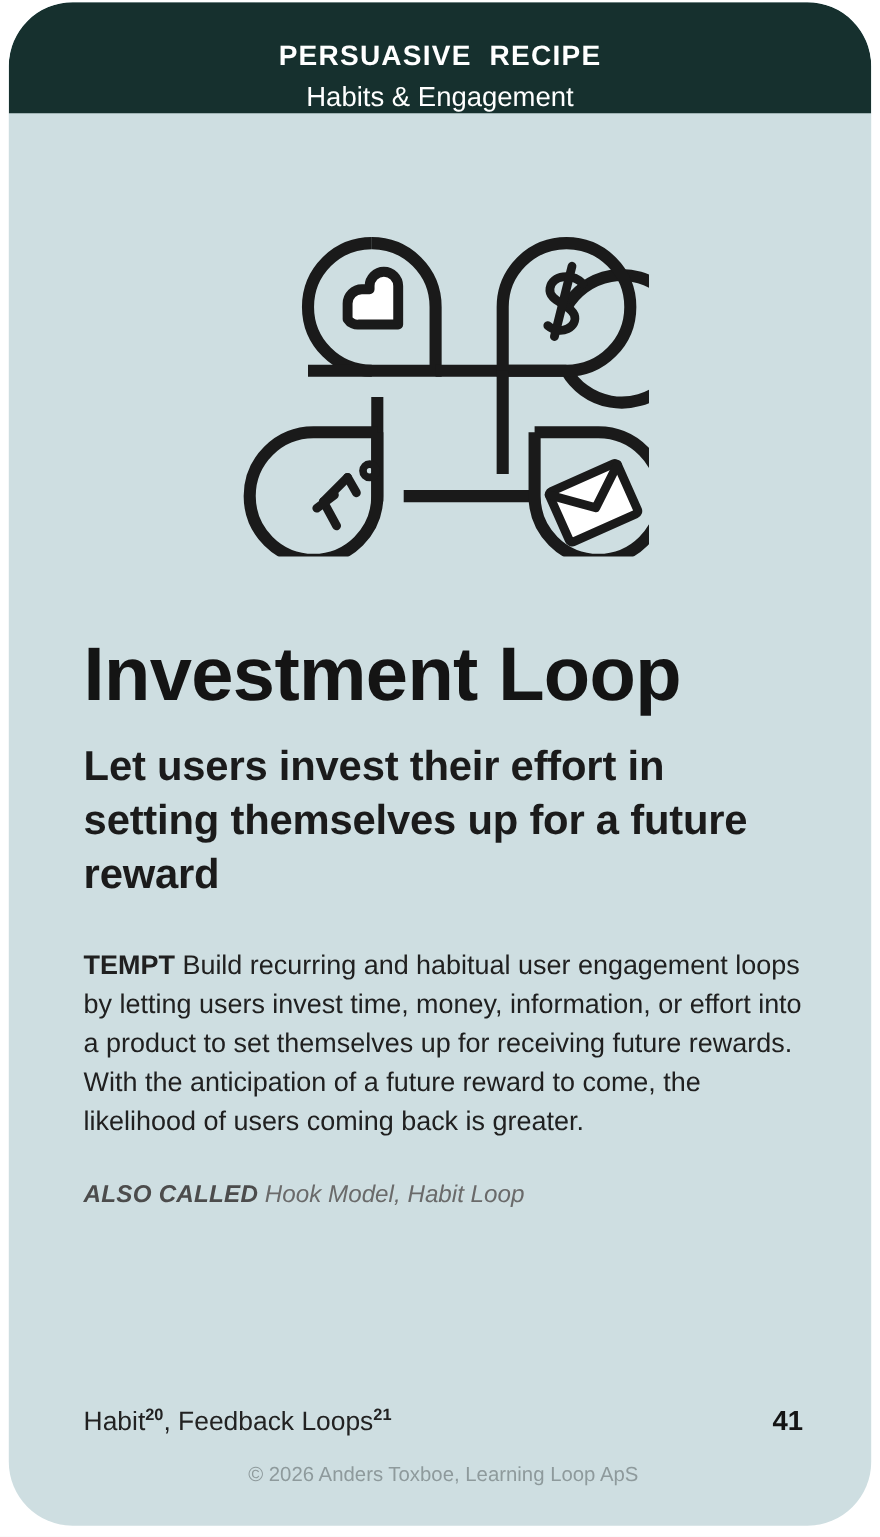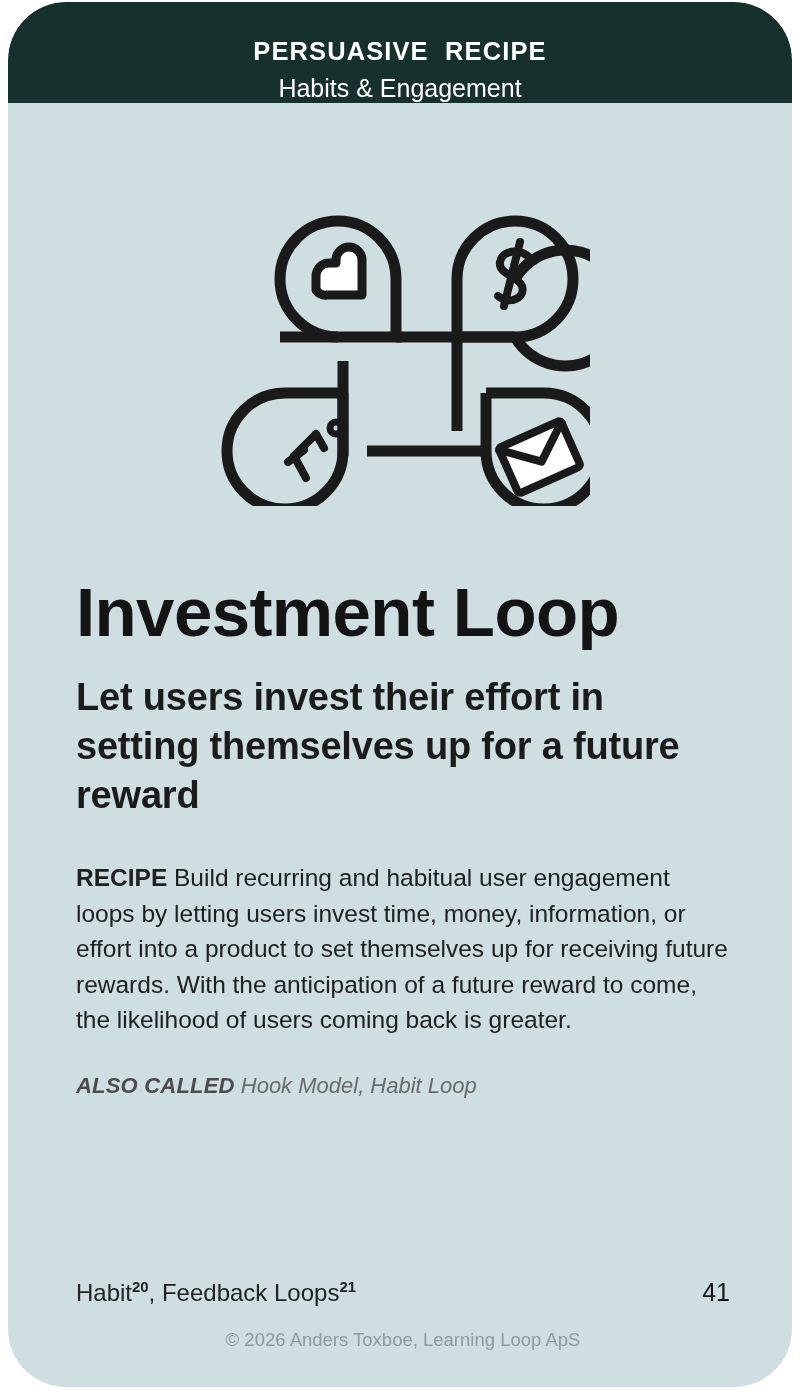--- a/index.html
+++ b/index.html
@@ -159,21 +159,21 @@
     color: #222222;
   }
   .refs-text sup {
     font-size: 0.62em;
     font-weight: bold;
     vertical-align: super;
     line-height: 0;
   }
   .page-number {
     font-size: 25px;
-    font-weight: normal;
+    font-weight: bold;
     color: #141414;
   }
   .copyright {
     margin-top: 22px;
     text-align: center;
     font-size: 18.5px;
     color: #8e9a9c;
   }
 </style>
 </head>
@@ -243,21 +243,21 @@
           <rect x="14" y="14" width="68" height="50" rx="3" fill="#ffffff" stroke="#1a1a1a" stroke-width="8" stroke-linejoin="round"></rect>
           <path d="M 14 16 L 48 44 L 82 16" fill="none" stroke="#1a1a1a" stroke-width="8" stroke-linecap="round" stroke-linejoin="round"></path>
         </g>
       </g>
     </svg>
   </div>
 
   <div class="content">
     <h1 class="pattern-title">Investment Loop</h1>
     <h2 class="pattern-subtitle">Let users invest their effort in setting themselves up for a future reward</h2>
-    <p class="pattern-body"><span class="lead">RECIPE</span><span> Build recurring and habitual user engagement loops by letting users invest time, money, information, or effort into a product to set themselves up for receiving future rewards. With the anticipation of a future reward to come, the likelihood of users coming back is greater.</span></p>
+    <p class="pattern-body"><span class="lead">TEMPT</span><span> Build recurring and habitual user engagement loops by letting users invest time, money, information, or effort into a product to set themselves up for receiving future rewards. With the anticipation of a future reward to come, the likelihood of users coming back is greater.</span></p>
     <p class="also-called"><span class="ac-label">ALSO CALLED</span><span class="ac-values"> Hook Model, Habit Loop</span></p>
   </div>
 
   <div class="footer">
     <div class="refs-row">
       <div class="refs-text"><span>Habit</span><sup>20</sup>, <span>Feedback Loops</span><sup>21</sup></div>
       <div class="page-number">41</div>
     </div>
     <div class="copyright">© 2026 Anders Toxboe, Learning Loop ApS</div>
   </div>

